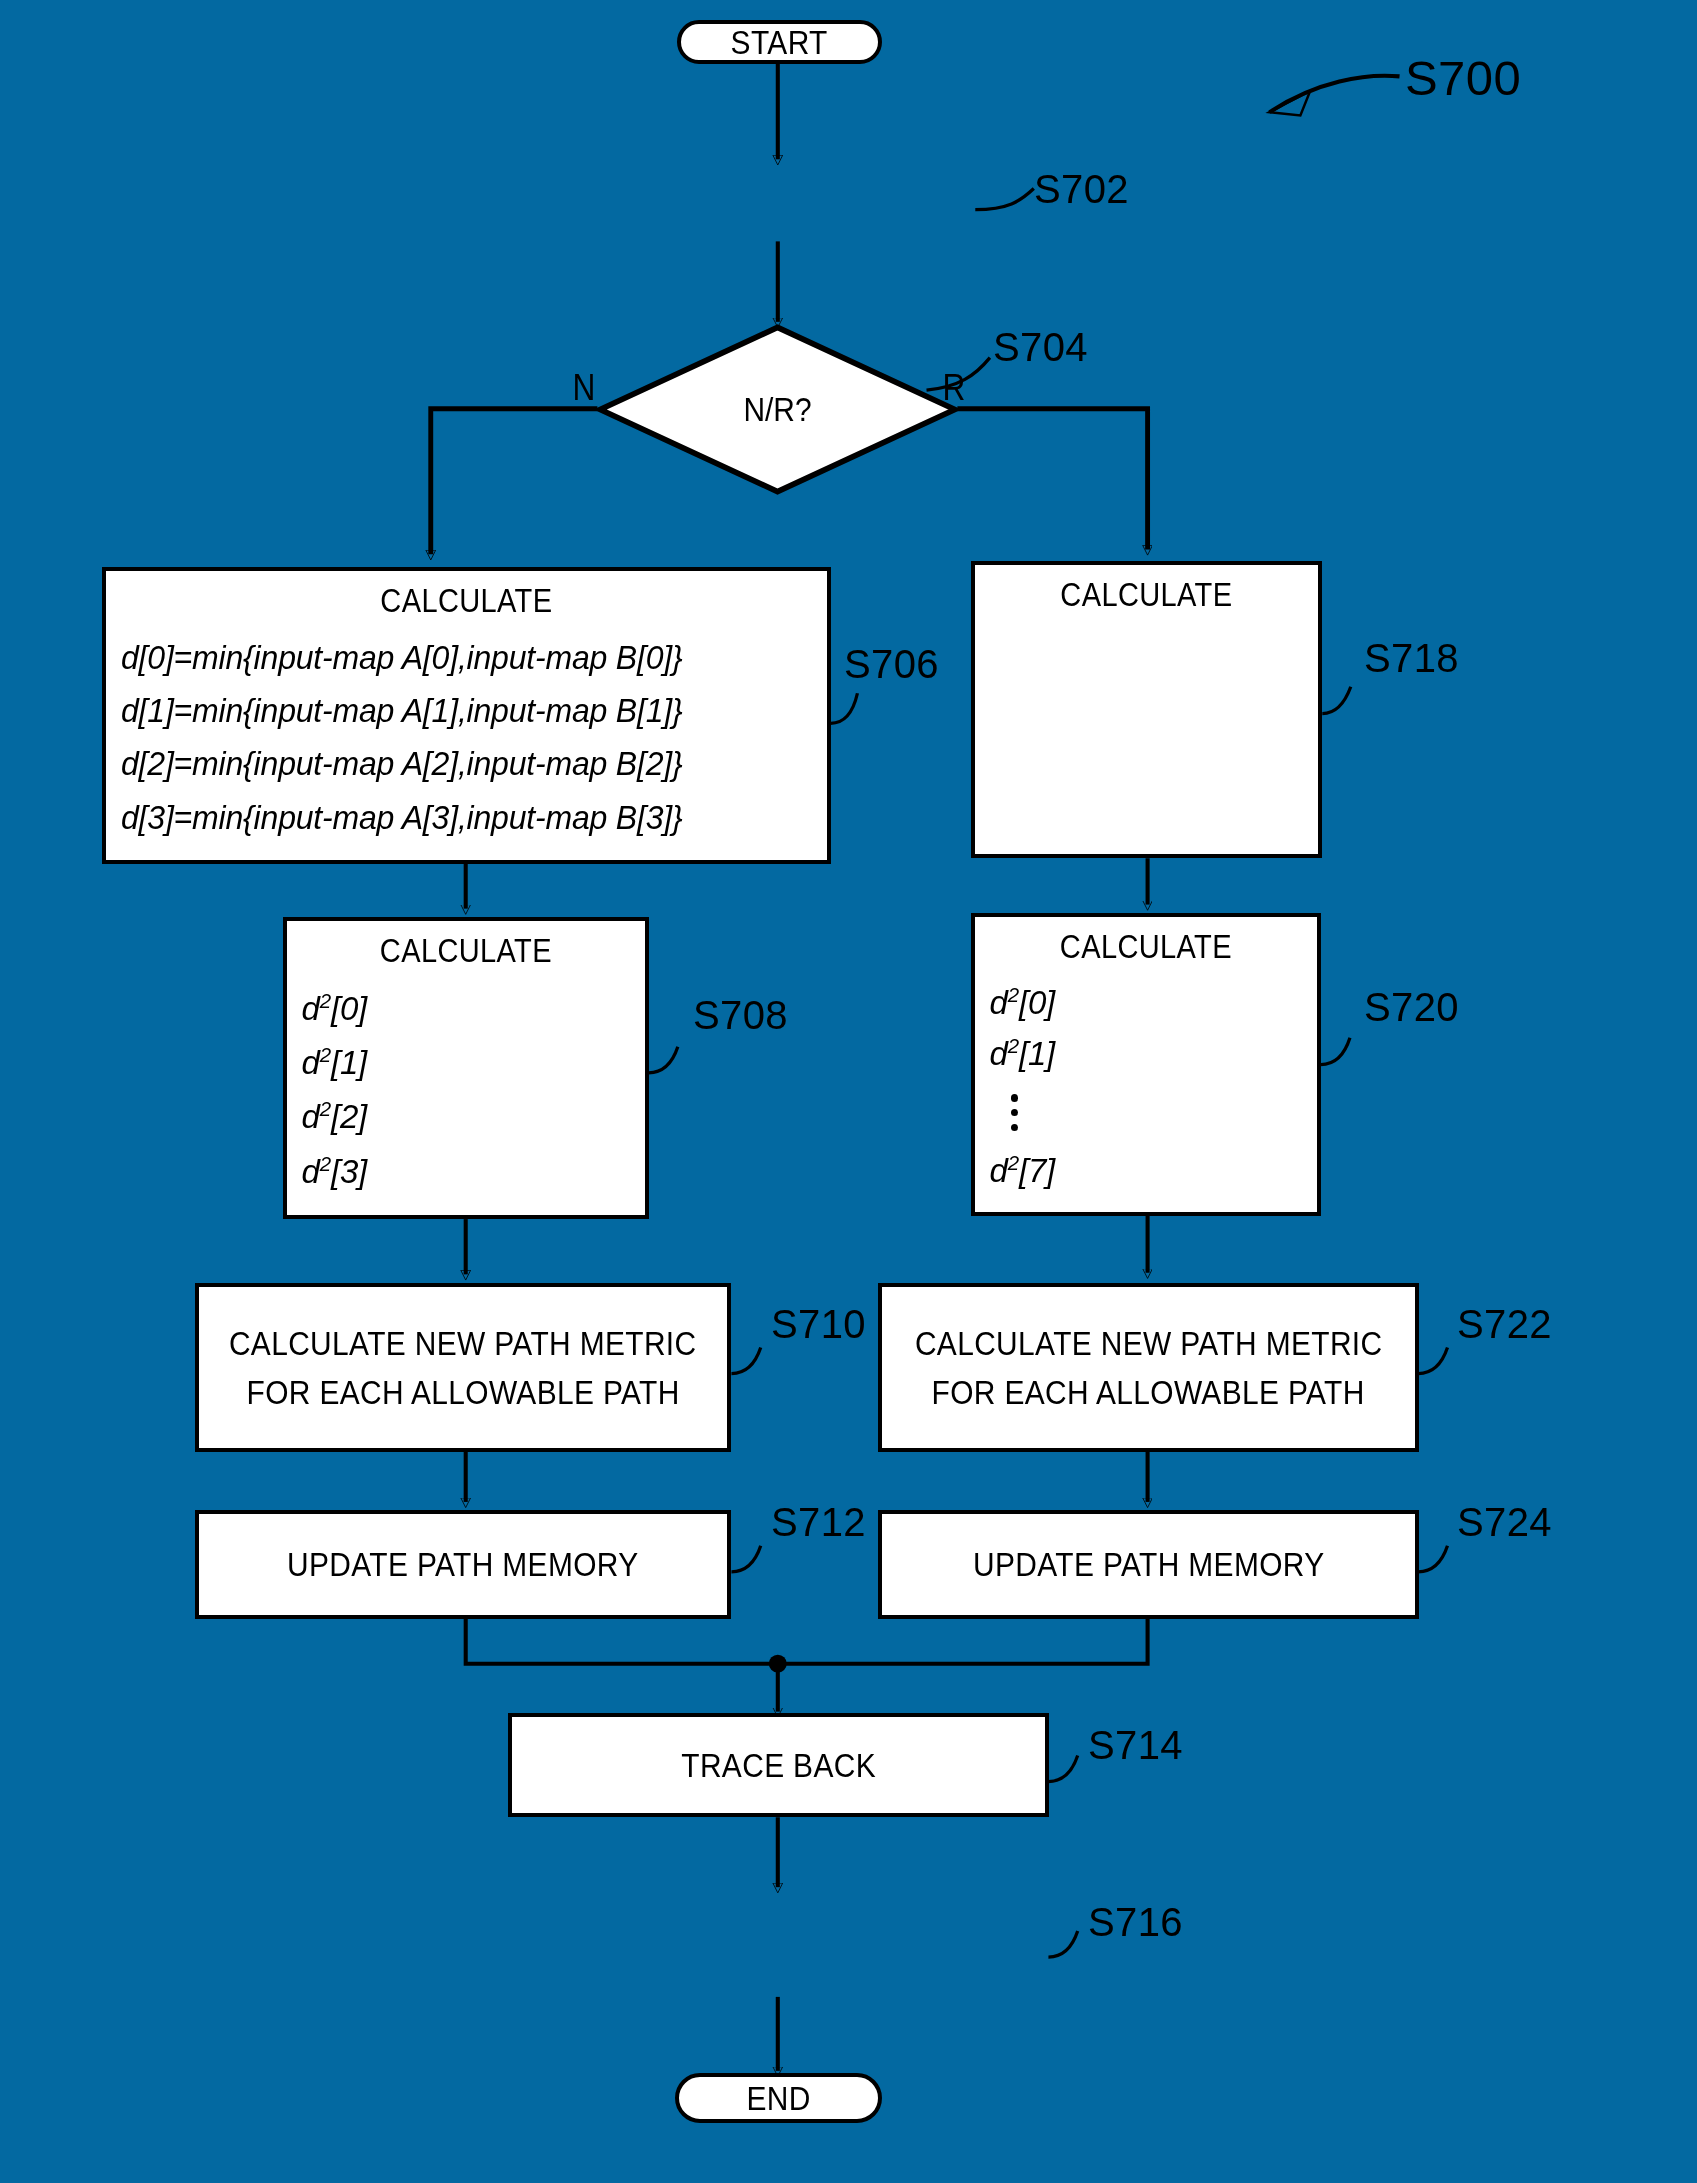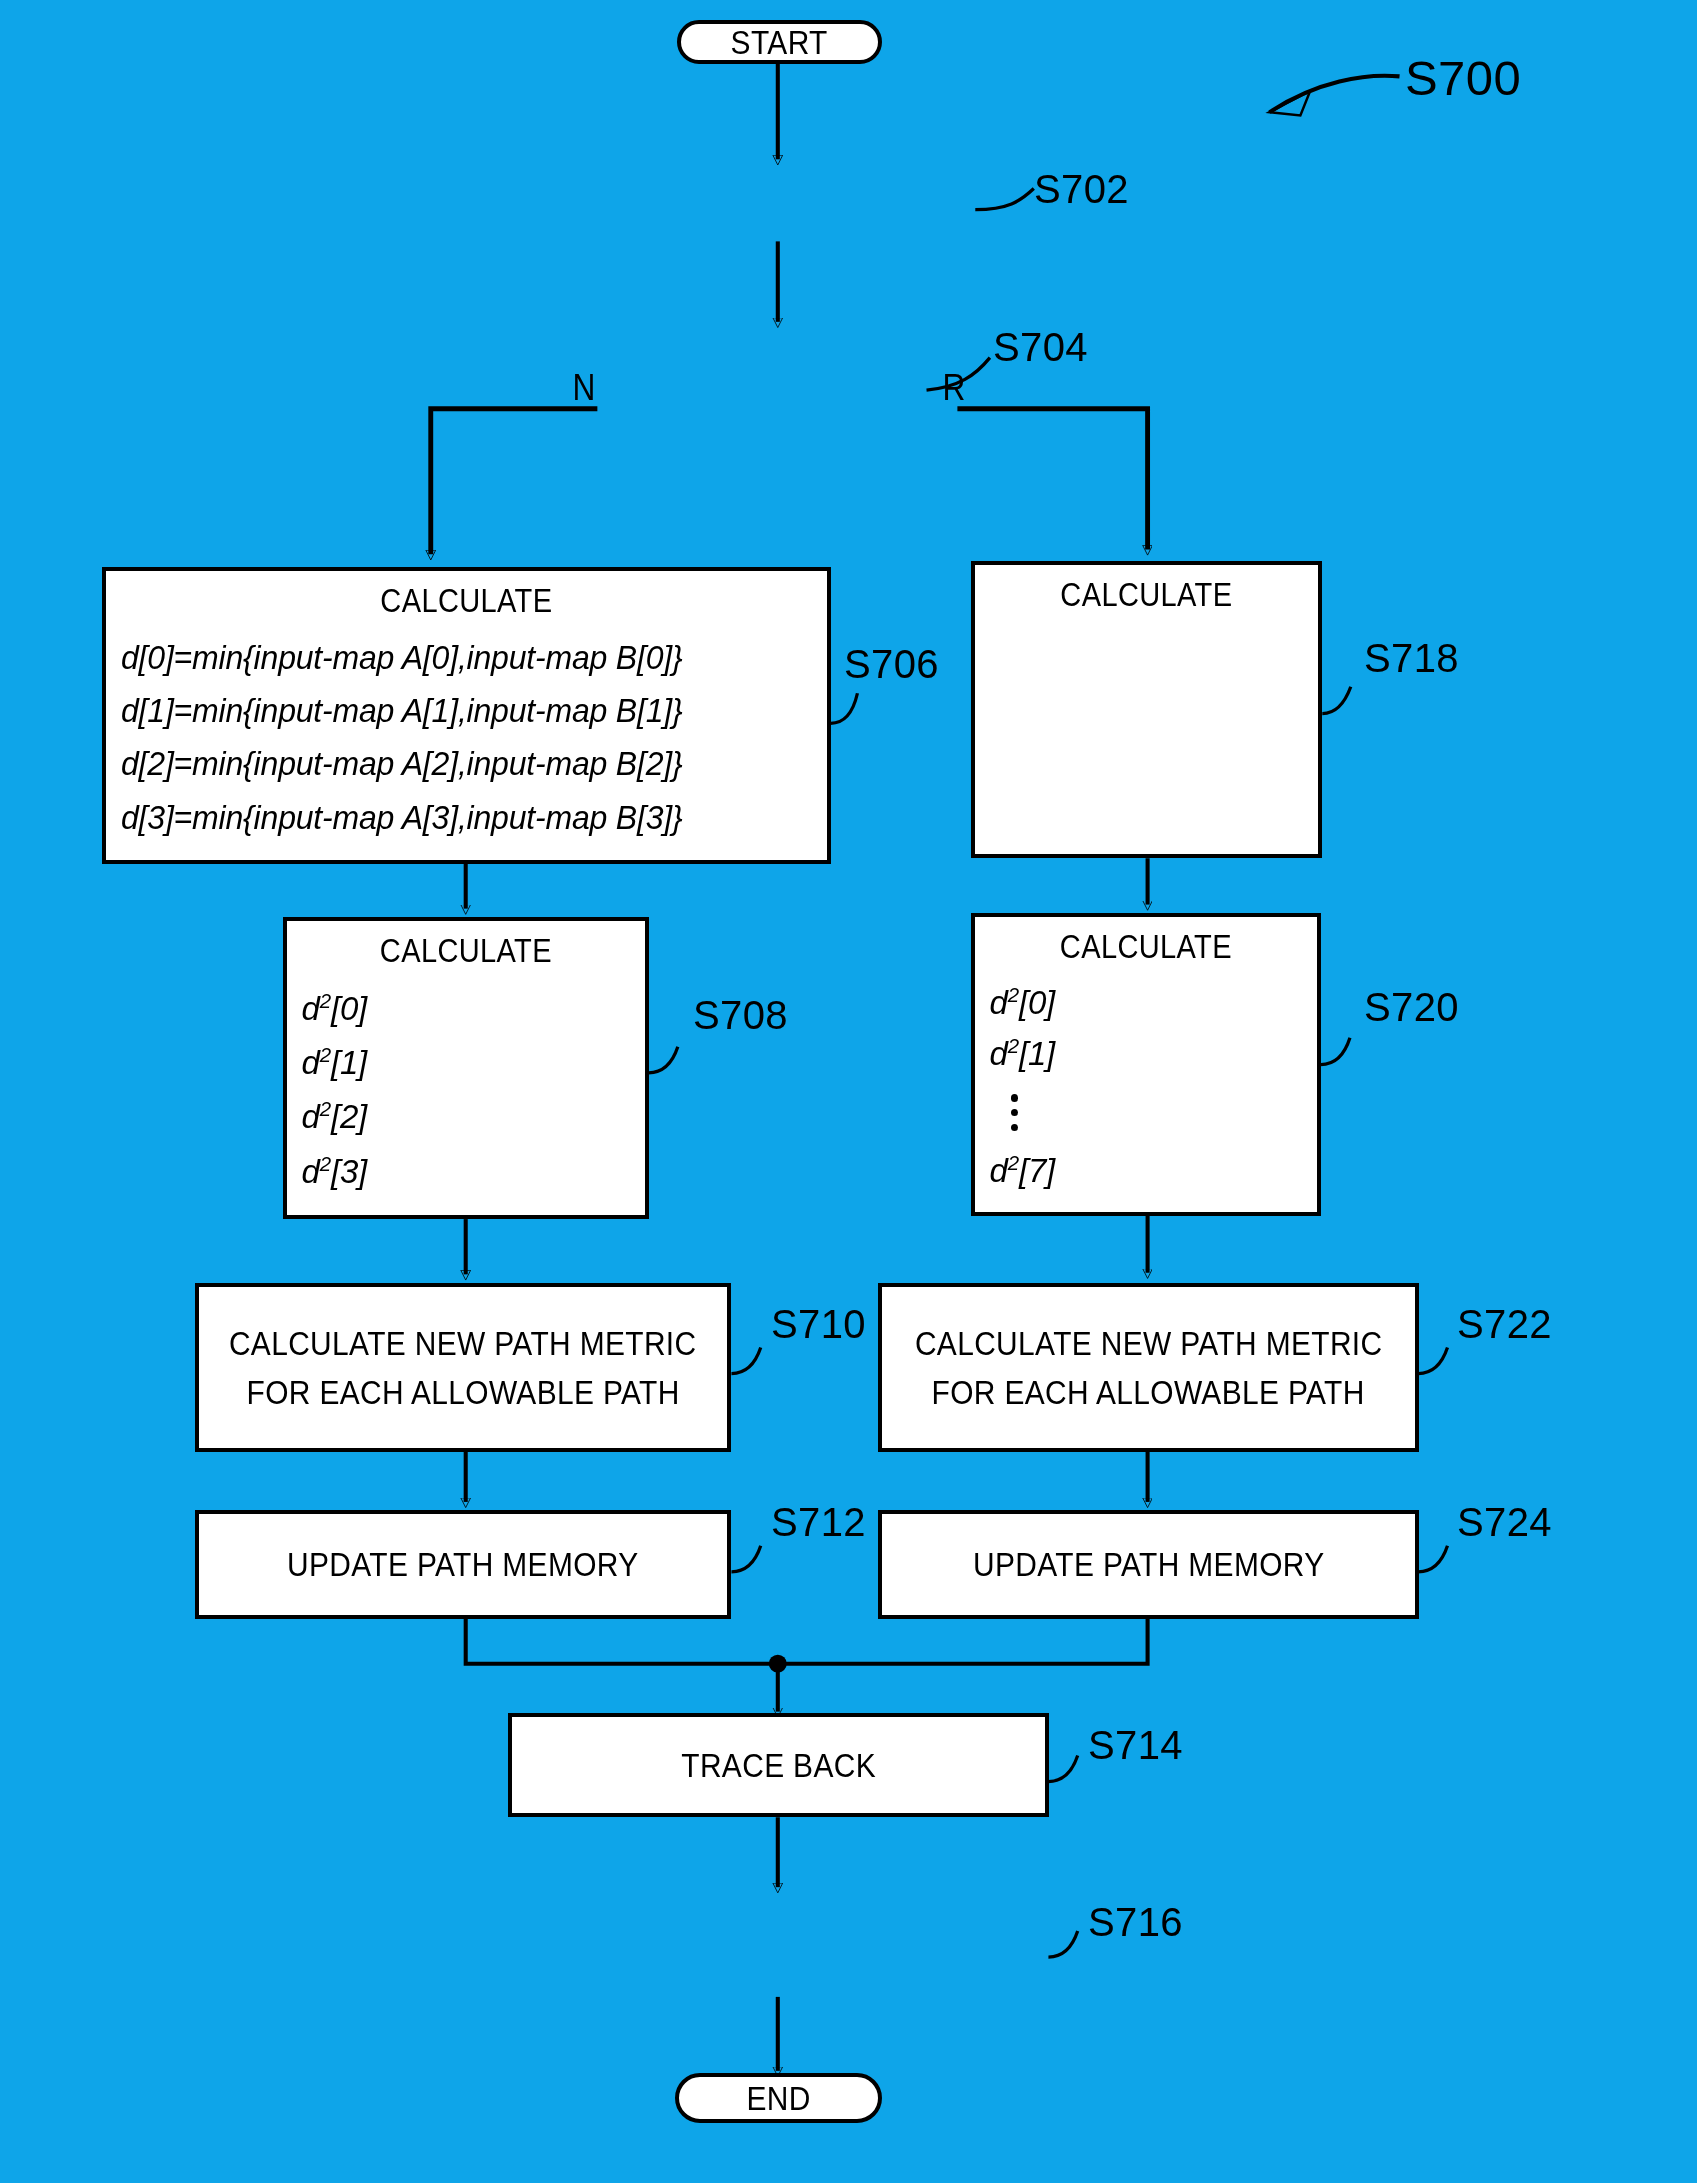--- a/index.html
+++ b/index.html
@@ -5,21 +5,21 @@
 <style>
   html, body {
     margin: 0;
     padding: 0;
     background: #ffffff;
   }
   #canvas {
     position: relative;
     width: 1697px;
     height: 2183px;
-    background: #0ea5e9;
+    background: #0369a1;
     font-family: "Liberation Sans", sans-serif;
     overflow: hidden;
   }
   
   .node {
     position: absolute;
     box-sizing: border-box;
     background: #ffffff;
     color: #000000;
     display: flex;
@@ -204,20 +204,26 @@
     <path d="M1562,138 C1620,100 1680,90 1722,94" stroke-width="5"></path>
     <path d="M1562,138 L1612,112 L1600,142 z" fill="#000" stroke="#000" stroke-width="3"></path>
   </svg>
 
   <div class="node terminator" style="left:677px; top:20.3px; width:205px; height:44px;">
     <div class="caps t-term label-center">START</div>
   </div>
 
   <div class="ref" style="left:1034px; top:167px;">S702</div>
 
+  <div class="diamond-wrap" style="left:597px; top:324px; width:361px; height:171px;">
+    <svg width="361" height="171" viewBox="0 0 444 210">
+      <polygon points="222,4 440,105 222,206 4,105" fill="#ffffff" stroke="#000000" stroke-width="7"></polygon>
+    </svg>
+    <div class="diamond-text caps">N/R?</div>
+  </div>
   <div class="ref" style="left:993px; top:325px;">S704</div>
   <div class="branch-label caps" style="left:571px; top:367px;">N</div>
   <div class="branch-label caps" style="left:941px; top:367px;">R</div>
 
   <div class="node proc formula-box" style="left:102px; top:567px; width:729px; height:297px;">
     <div class="formula-head caps">CALCULATE</div>
     <div class="formula-list">
       <div class="formula-line wide">
         <span>d[0]=min{input-map A[0],input-map B[0]}</span>
       </div>

